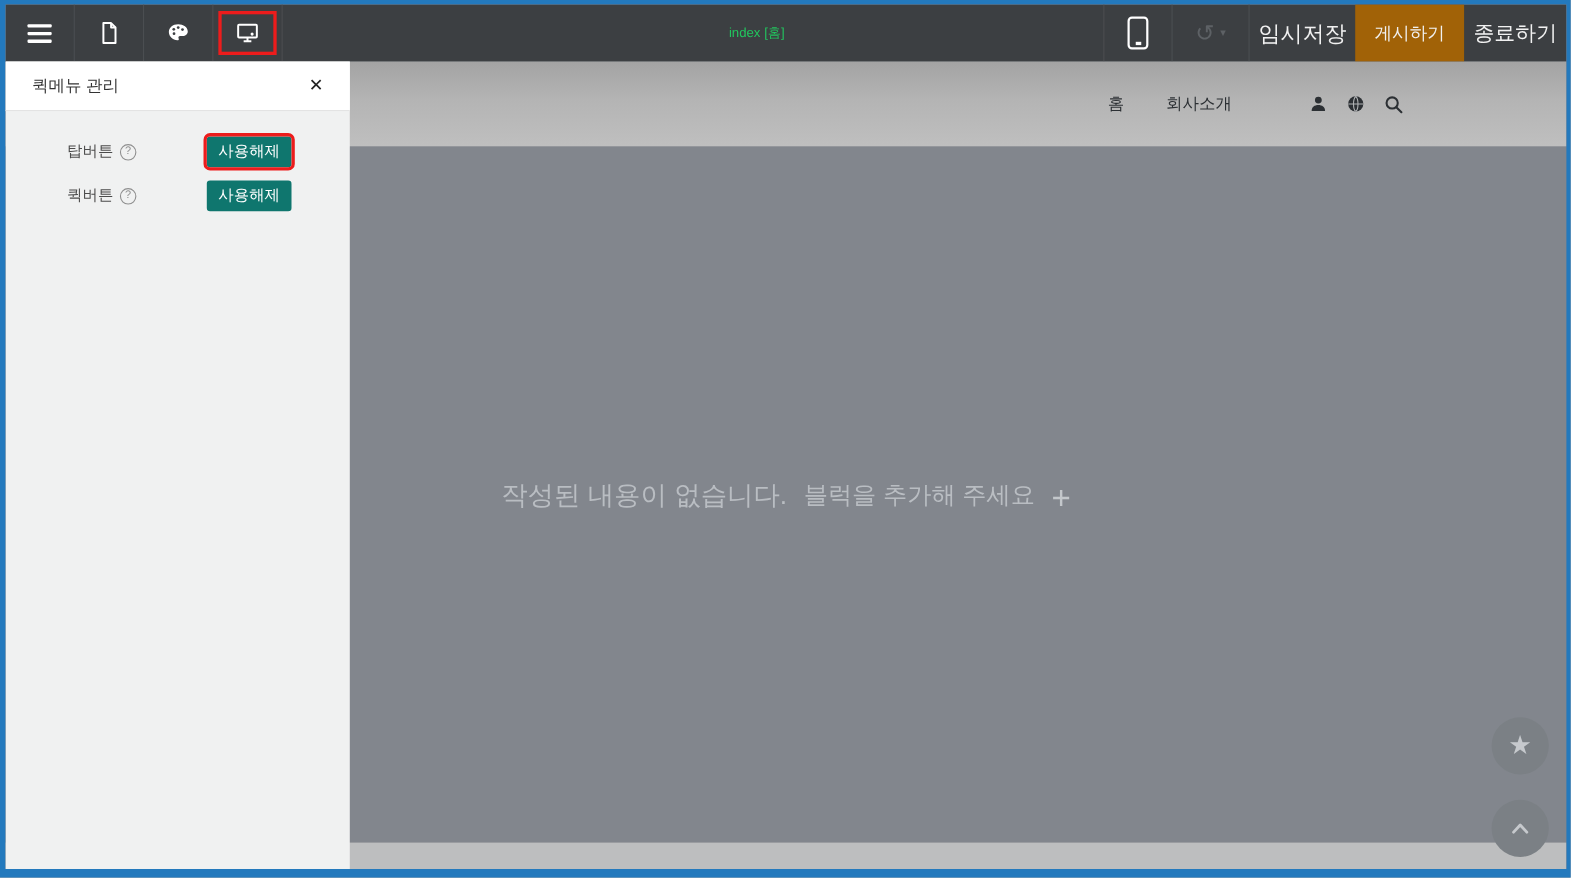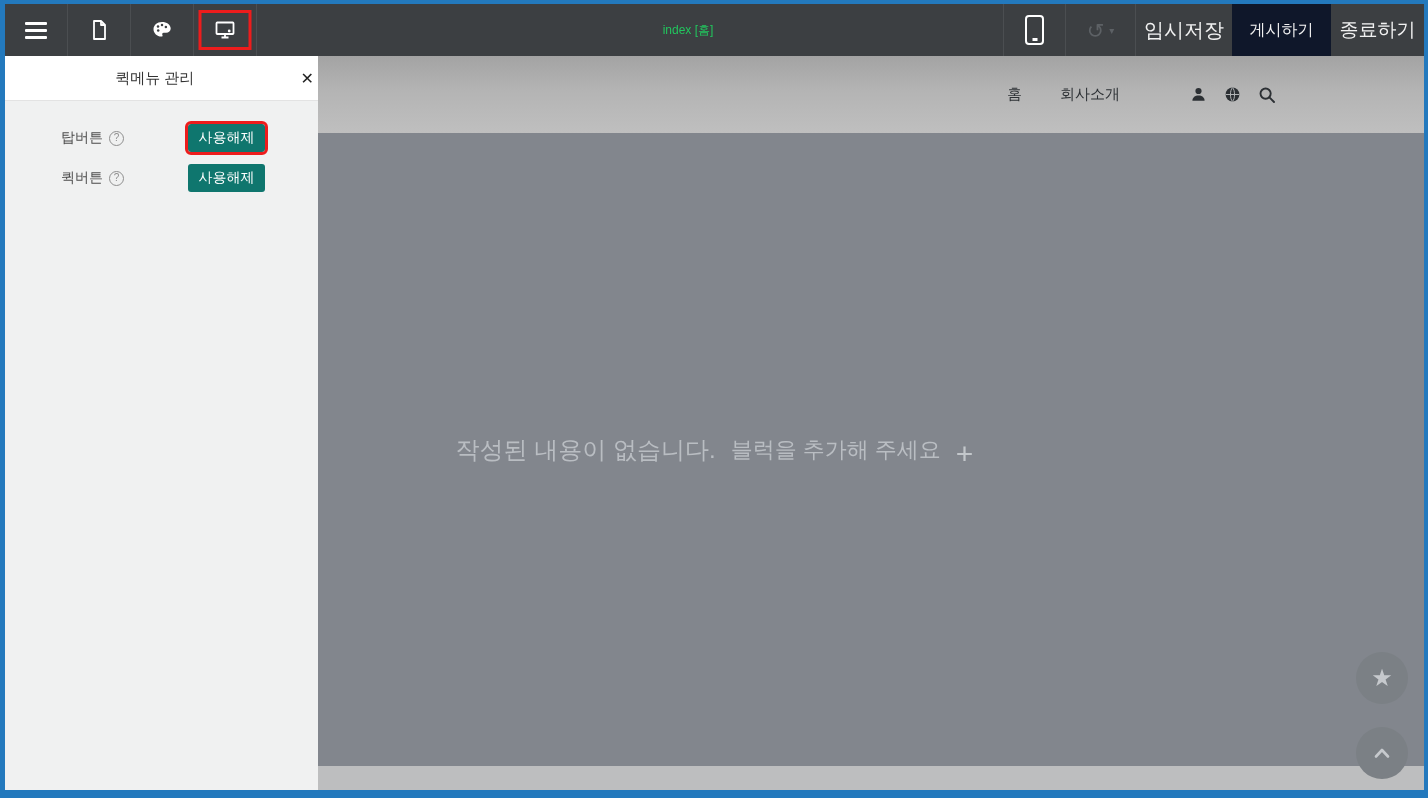--- a/index.html
+++ b/index.html
@@ -29,21 +29,21 @@
   .tb-left-btn { width: 63px; border-right: 1px solid #4b4e51; }
   .tb-title {
     flex: 1; display: flex; align-items: center; justify-content: center;
     padding-left: 116px;
     color: #22c55e; font-size: 12px;
   }
   .sep-left { border-left: 1px solid #4b4e51; }
   .tb-phone { width: 62px; }
   .tb-undo { width: 70px; color: #5d6165; }
   .tb-text-btn { width: 97px; font-size: 20px; }
-  .tb-publish { width: 99px; background: #0f172a; font-size: 16px; }
+  .tb-publish { width: 99px; background: #a16207; font-size: 16px; }
   .tb-exit { width: 93px; font-size: 19px; }
 
   .burger { display: flex; flex-direction: column; gap: 4px; }
   .burger span { width: 22px; height: 3px; background: #fff; border-radius: 1px; }
 
   .phone-shape {
     width: 19px; height: 30px; border: 2px solid #fff; border-radius: 4px;
     position: relative; display: block;
   }
   .phone-shape::after {
@@ -62,21 +62,21 @@
     pointer-events: none;
   }
 
   
   .panel {
     position: absolute; left: 0; top: 52px; bottom: 0; width: 313px;
     background: #f0f1f1; z-index: 10;
   }
   .panel-header {
     height: 45px; background: #ffffff; border-bottom: 1px solid #e3e3e3;
-    display: flex; align-items: center; padding: 0 4px; text-align: center;
+    display: flex; align-items: center; padding: 0 24px;
   }
   .panel-title { flex: 1; font-size: 15px; color: #333333; }
   .panel-close { font-size: 16px; color: #222222; font-weight: bold; cursor: pointer; }
 
   .panel-body { padding: 23px 16px 0 16px; }
   .panel-row { display: flex; align-items: center; height: 28px; margin-bottom: 12px; margin-left: 40px; }
   .row-label {
     width: 127px; font-size: 14px; color: #4b4b4b;
     display: flex; align-items: center; gap: 6px;
   }

